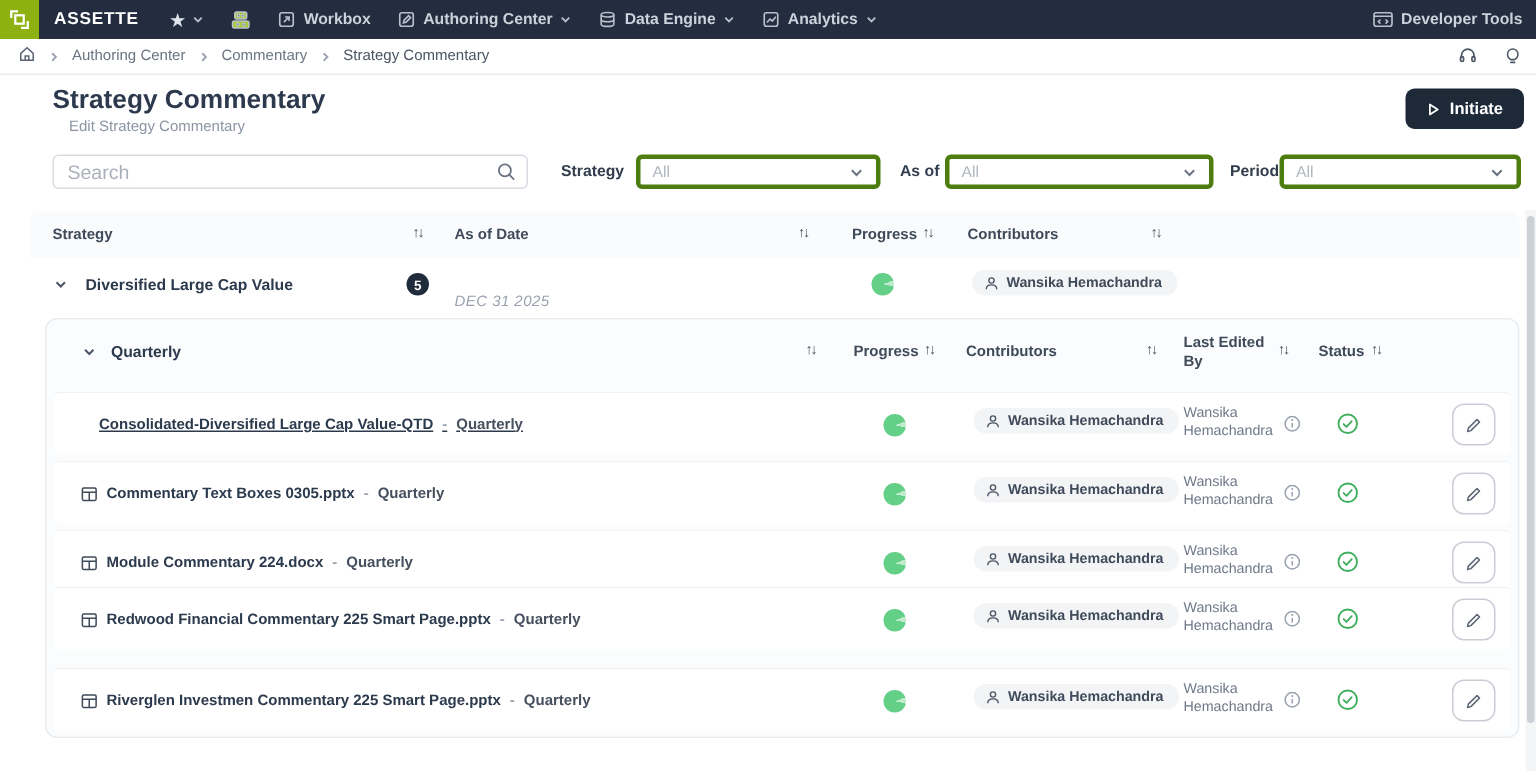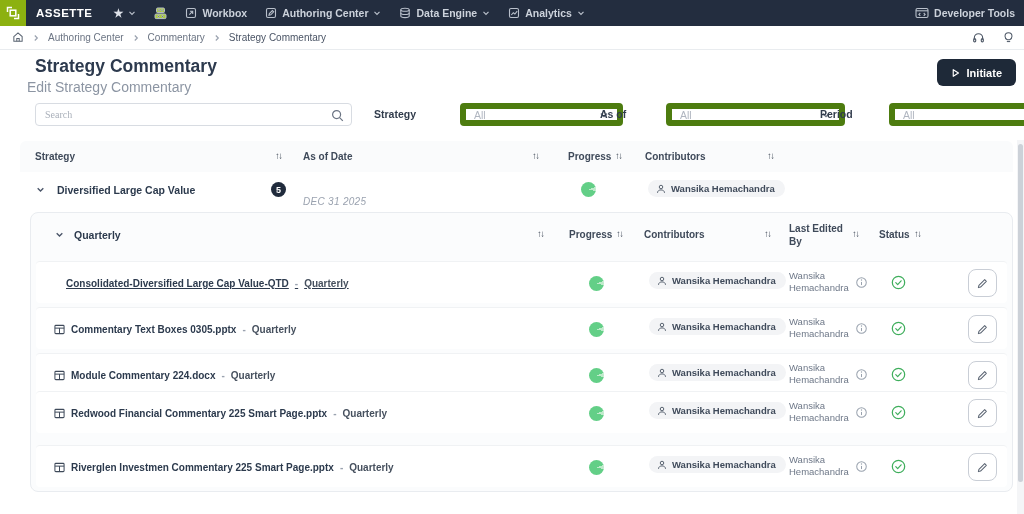--- a/index.html
+++ b/index.html
@@ -22,35 +22,35 @@
   .crumbbar { position:absolute; top:26px; left:0; right:0; height:24px; background:#fff;
               border-bottom:1px solid #e9ecef; display:flex; align-items:center; padding:0 12px; gap:8px;
               font-size:10px; color:#6b7483; }
   .crumb { cursor:pointer; }
   .crumb.last { color:#4a5465; }
   .crumb-sep { display:flex; color:#9aa2af; }
   .crumb-icons { position:absolute; right:10px; top:0; height:24px; display:flex; align-items:center; gap:18px; }
 
   
   .page-title { position:absolute; left:35px; top:56px; font-size:17.5px; font-weight:bold; color:#2D3A4E; }
-  .page-sub { position:absolute; left:27px; top:79px; font-size:14px; color:#8C95A3; }
+  .page-sub { position:absolute; left:46px; top:79px; font-size:10px; color:#8C95A3; }
   .initiate-btn { position:absolute; right:8px; top:59px; height:27px; background:#1E2938; color:#fff;
                   border:none; border-radius:6px; font-family:inherit; font-size:11px; font-weight:bold;
                   display:flex; align-items:center; gap:7px; padding:0 14px; cursor:pointer; }
 
   
   .filters { position:absolute; top:103px; left:0; right:0; height:24px; }
   .search-box { position:absolute; left:35px; top:0; width:317px; height:23px; border:1px solid #d8dce2; border-radius:4px; }
   .search-box input { width:100%; height:100%; border:none; outline:none; background:transparent;
-                      font-family:Liberation Serif, serif; font-size:10px; color:#3c4656; padding:0 28px 0 9px; }
+                      font-family:Liberation Sans, sans-serif; font-size:13px; color:#3c4656; padding:0 28px 0 9px; }
   .search-box input::placeholder { color:#aab0ba; }
   .search-ico { position:absolute; right:7px; top:4px; }
   .f-label { position:absolute; top:5px; font-size:10.5px; font-weight:bold; color:#313c4c; }
-  .f-select { position:absolute; top:0; height:23px; border:6px solid #4d7c0f; border-radius:4px;
-              display:flex; align-items:center; justify-content:space-between; padding:0 8px; cursor:pointer;margin-left:36px; }
+  .f-select { position:absolute; top:0; height:23px; border:3px solid #4d7c0f; border-radius:4px;
+              display:flex; align-items:center; justify-content:space-between; padding:0 8px; cursor:pointer; }
   .f-select .val { font-size:10.5px; color:#b0b6c0; }
   .f-select .chev { color:#6b7483; }
 
   
   .thead { position:absolute; left:20px; top:141px; width:993px; height:31px; background:#fafbfc;
            border-radius:6px 6px 0 0; }
   .th { position:absolute; top:10px; font-size:10px; font-weight:bold; color:#3f4a5a; }
   .sort { position:absolute; top:9px; font-size:9.5px; font-weight:600; color:#46505e;
           letter-spacing:-1.5px; cursor:pointer; }
   .prow { position:absolute; left:20px; top:172px; width:993px; height:36px; background:#fff; }

